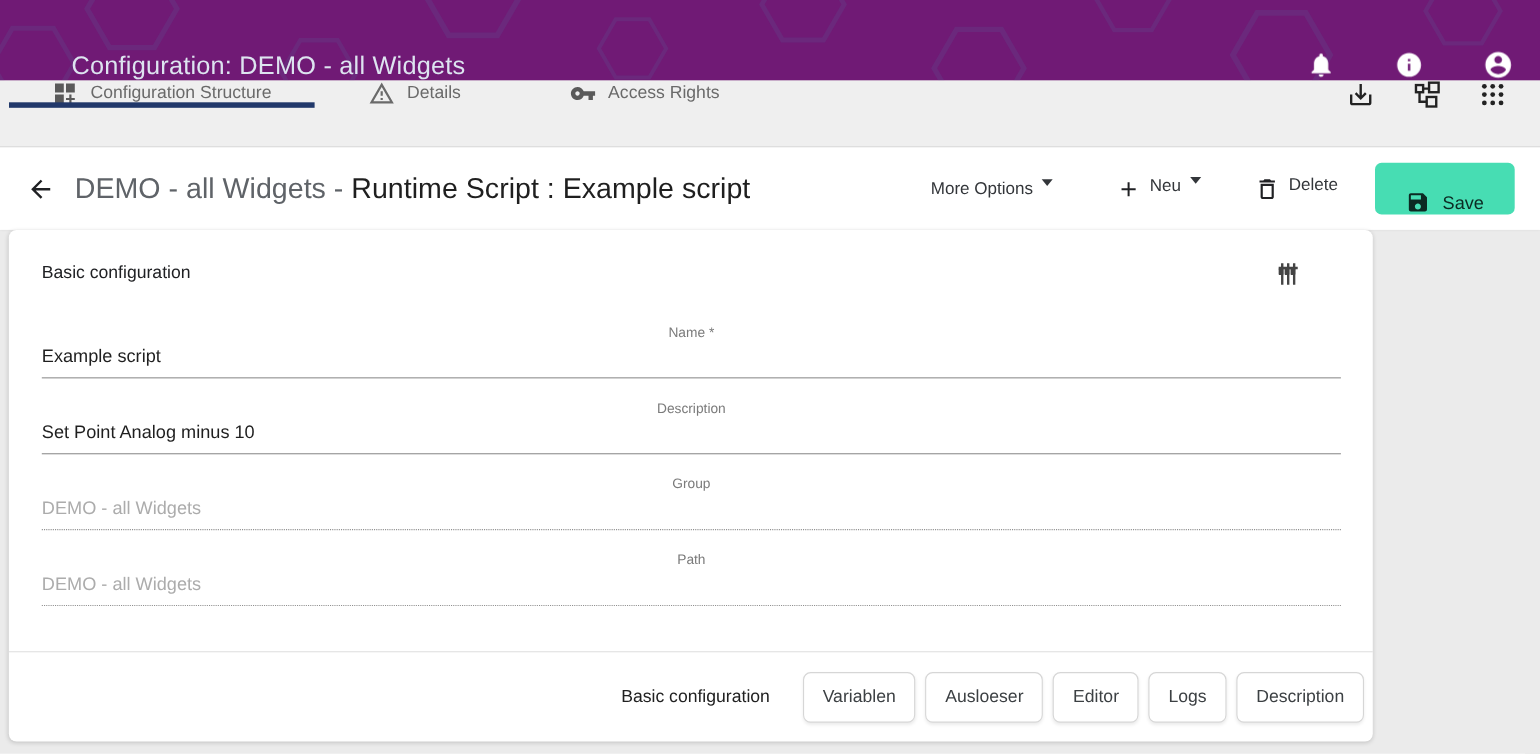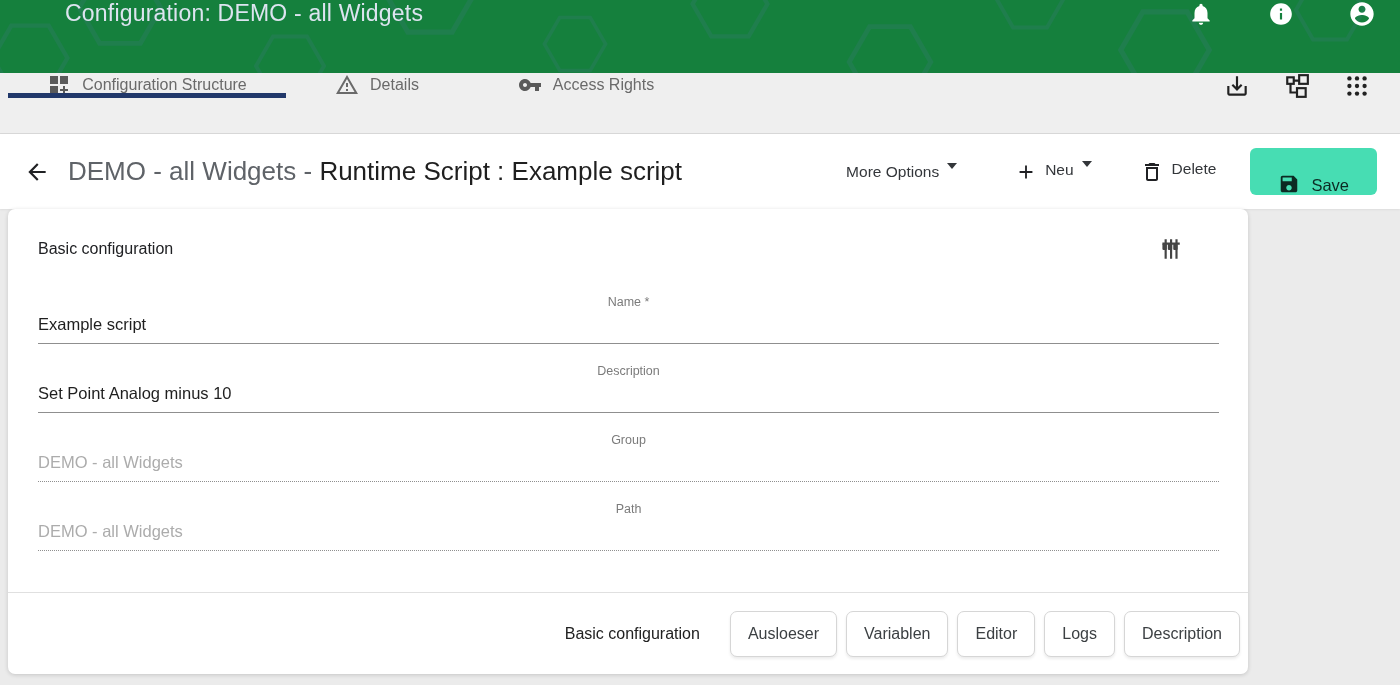--- a/index.html
+++ b/index.html
@@ -1,21 +1,21 @@
 <!DOCTYPE html>
 <html><head>
 <meta charset="utf-8">
 <style>
   * { margin:0; padding:0; box-sizing:border-box; }
   html,body { width:1400px; height:685px; overflow:hidden;
     font-family:"Liberation Sans", sans-serif; background:#ebebeb; }
 
   
-  .header { position:relative; height:73px; background:#15803d;
-    display:flex; align-items:flex-start; overflow:hidden;gap:17px; }
+  .header { position:relative; height:73px; background:#701a75;
+    display:flex; align-items:flex-end; overflow:hidden;gap:17px; }
   .hex-pattern { position:absolute; inset:0; pointer-events:none; }
   .header-title { position:relative; margin-left:65px; font-size:23px;
     font-weight:400; color:#dde4f0; letter-spacing:.2px; }
   .header-icons { position:relative; margin-left:auto; display:flex;
     align-items:center; gap:54px; padding-right:24px; }
   .header-icons svg { display:block; cursor:pointer; }
 
   
   .tabbar { height:61px; background:#efefef; border-bottom:1px solid #d8d8d8;
     display:flex; align-items:flex-start; }
@@ -239,19 +239,19 @@
     </div>
 
     <div class="field disabled">
       <div class="field-label">Path</div>
       <input type="text" disabled="" value="DEMO - all Widgets" style="">
     </div>
   </div>
 
   <div class="card-footer">
     <div class="footer-label">Basic configuration</div>
+    <button class="footer-btn">Variablen</button>
     <button class="footer-btn">Ausloeser</button>
-    <button class="footer-btn">Variablen</button>
     <button class="footer-btn">Editor</button>
     <button class="footer-btn">Logs</button>
     <button class="footer-btn">Description</button>
   </div>
 </div>
 
 </body></html>

